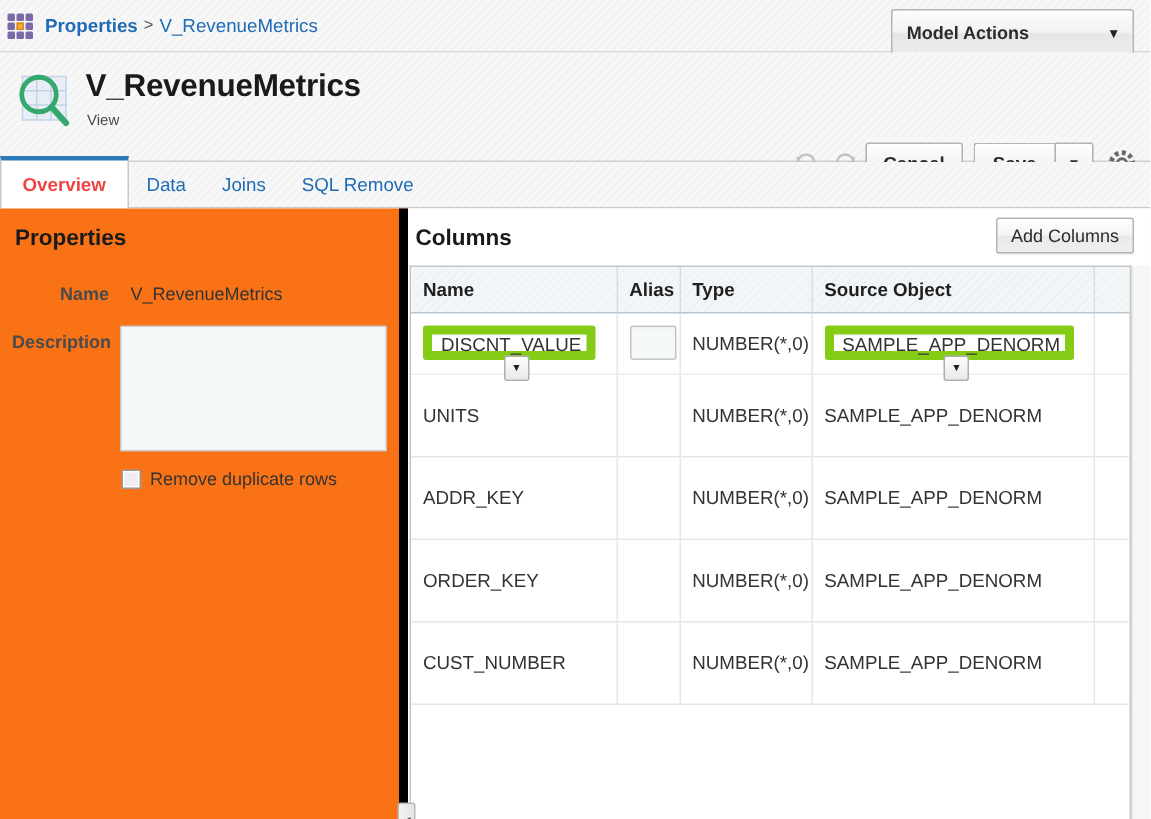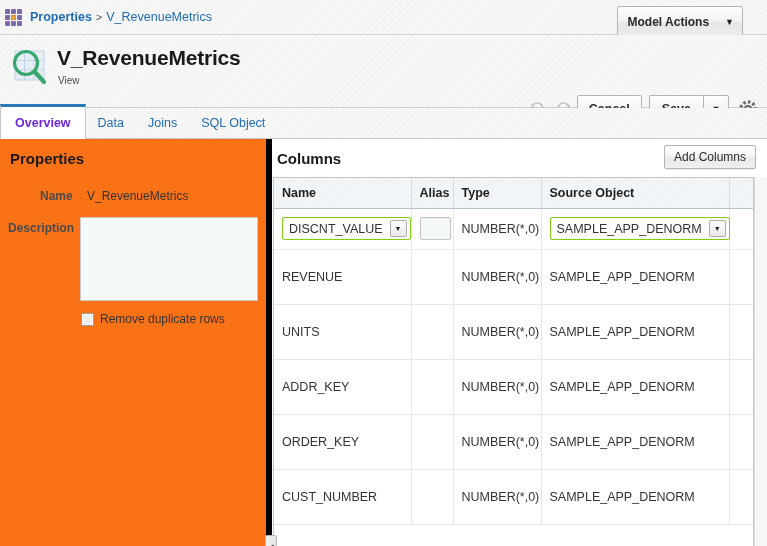--- a/index.html
+++ b/index.html
@@ -29,28 +29,28 @@
     display:grid; grid-template-columns:1fr 1fr 1fr; grid-template-rows:1fr 1fr 1fr;
     gap:1px;
   }
   .app-logo i{ display:block; background:#7c6aa8; border-radius:1px; }
   .app-logo i.center{ background:#f0a93b; border:1px solid #d98b20; border-radius:0; }
   .bc-link{ color:#1f6bb5; font-weight:bold; font-size:12.5px; text-decoration:none; cursor:pointer;}
   .bc-sep{ color:#555; margin:0 4px; font-size:11px;}
   .bc-current{ color:#1f6bb5; font-size:12.5px; }
 
   #model-actions-button{
-    position:absolute; right:24px; top:6px;
+    position:absolute; right:11px; top:6px;
     height:32px; min-width:123px;
     border:1px solid #b5b5b5; border-radius:2px;
     background:linear-gradient(to bottom,#fdfdfd 0%,#f2f2f2 48%,#e6e6e6 52%,#ededed 100%);
     box-shadow:0 1px 1px rgba(0,0,0,0.08);
     display:flex; align-items:center; justify-content:space-between;
     padding:0 8px 0 10px; cursor:pointer;
-    font-size:12px; font-weight:bold; color:#2b2b2b;
+    font-size:12px; font-weight:bold; color:#2b2b2b;gap:36px;
   }
   #model-actions-button .caret{ margin-left:16px; font-size:9px; color:#222; }
 
   
   #object-header{
     position:absolute; left:0; top:35px; width:767px; height:73px;
     border-bottom:1px solid #cfcfcf;
   }
   #view-icon{
     position:absolute; left:6px; top:8px; width:48px; height:48px;
@@ -94,21 +94,21 @@
   }
   .tab{
     position:relative; height:30px; padding:0 12px;
     display:flex;align-items:center; font-size:12.5px;
     color:#1f6bb5; cursor:pointer;
   }
   .tab.active{
     background:#ffffff;
     border-left:1px solid #c8c8c8; border-right:1px solid #c8c8c8;
     border-top:3px solid #2a7ab9;
-    color:#6d28d9; font-weight:bold;
+    color:#ef4444; font-weight:bold;
     margin-bottom:-1px; height:31px; padding:16px 14px;align-items:center;
   }
 
   
   #content{
     position:absolute; left:0; top:139px; width:767px; height:407px;
     background:#ffffff;
   }
   #properties-panel{
     position:absolute; left:0; top:0; width:272px; height:407px;
@@ -171,23 +171,23 @@
   table.grid th:last-child{ border-right:none; }
   table.grid td{
     height:55px; font-size:12.5px; color:#333;
     border-right:1px solid #e2e7ec; border-bottom:1px solid #e2e7ec;
     padding:0 8px; vertical-align:middle;
   }
   table.grid td:last-child{ border-right:none; }
   tr.editing td{ height:41px; border-bottom:1px solid #e9eef2;}
   .sel{
     display:inline-flex; align-items:center; justify-content:space-between;
-    height:23px; border:1px solid #84cc16; border-radius:2px;
+    height:23px; border:6px solid #84cc16; border-radius:2px;
     background:#fff; padding:0 3px 0 6px; font-size:12.5px; color:#333;
-    cursor:pointer; box-shadow:inset 0 1px 1px rgba(0,0,0,0.04);
+    cursor:pointer; box-shadow:inset 0 1px 1px rgba(0,0,0,0.04);flex-direction:column;
   }
   .sel .arrowbox{
     width:17px;height:17px;margin-left:7px;
     border:1px solid #aeaeae; border-radius:2px;
     background:linear-gradient(to bottom,#fdfdfd,#e9e9e9);
     display:flex;align-items:center;justify-content:center;
     font-size:7px;color:#222; flex:none;
   }
   .txtinput{
     width:31px;height:23px;border:1px solid #c3c3c3;border-radius:2px;
@@ -283,21 +283,21 @@
   <div class="tab active">
     <span>Overview</span>
   </div>
   <div class="tab">
     <span>Data</span>
   </div>
   <div class="tab">
     <span>Joins</span>
   </div>
   <div class="tab">
-    <span>SQL Object</span>
+    <span>SQL Remove</span>
   </div>
 </div>
 
 <div id="content">
 
   <div id="properties-panel">
     <div class="section-title" id="properties-title">Properties</div>
 
     <div id="name-label">Name</div>
     <div id="name-value">V_RevenueMetrics</div>
@@ -347,27 +347,20 @@
             <td>
               <span class="sel">
                 <span>SAMPLE_APP_DENORM</span>
                 <span class="arrowbox">▼</span>
               </span>
             </td>
             <td></td>
           </tr>
 
           <tr>
-            <td>REVENUE</td>
-            <td></td>
-            <td>NUMBER(*,0)</td>
-            <td>SAMPLE_APP_DENORM</td>
-            <td></td>
-          </tr>
-          <tr>
             <td>UNITS</td>
             <td></td>
             <td>NUMBER(*,0)</td>
             <td>SAMPLE_APP_DENORM</td>
             <td></td>
           </tr>
           <tr>
             <td>ADDR_KEY</td>
             <td></td>
             <td>NUMBER(*,0)</td>

